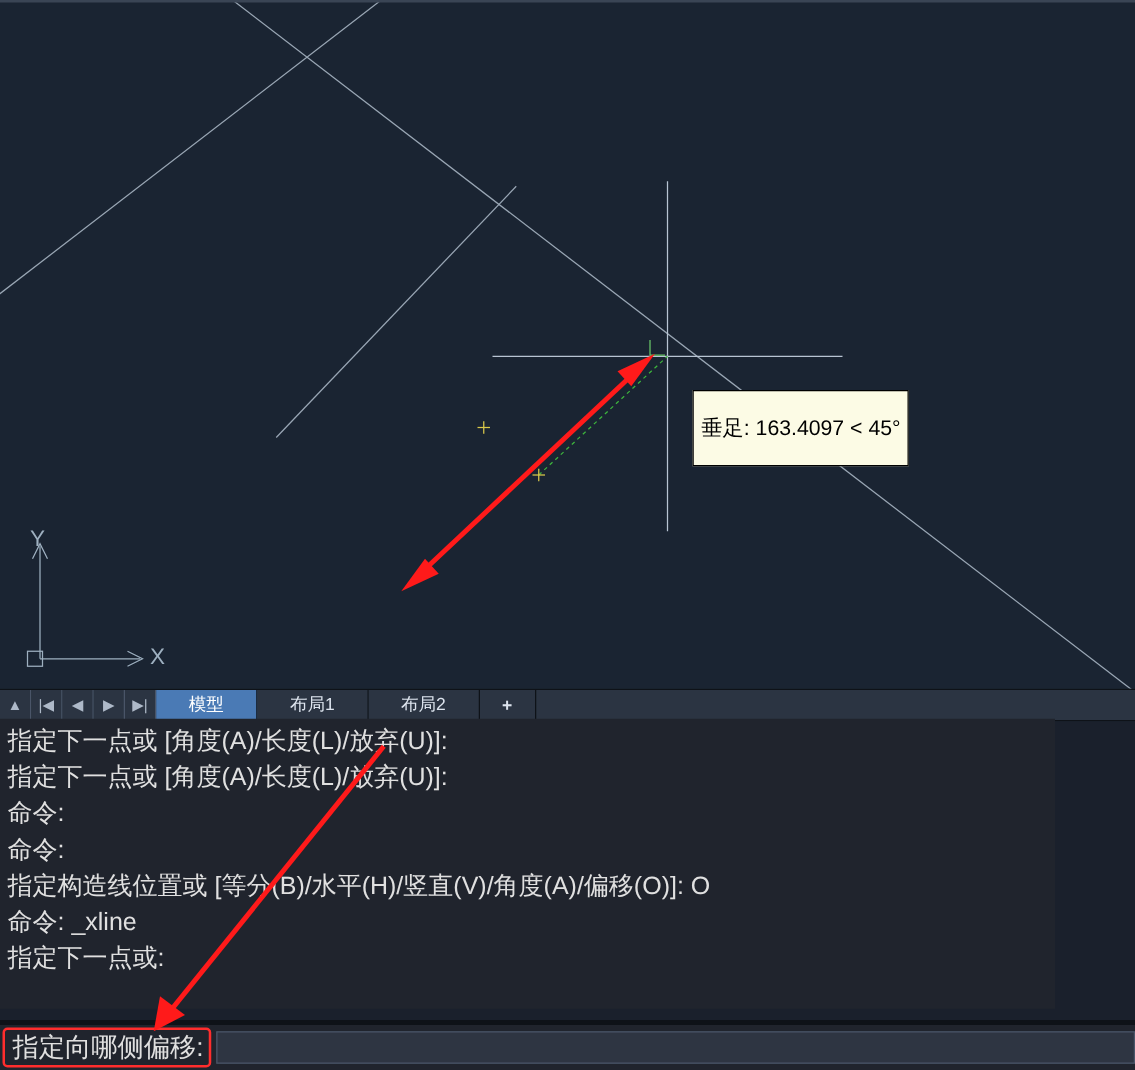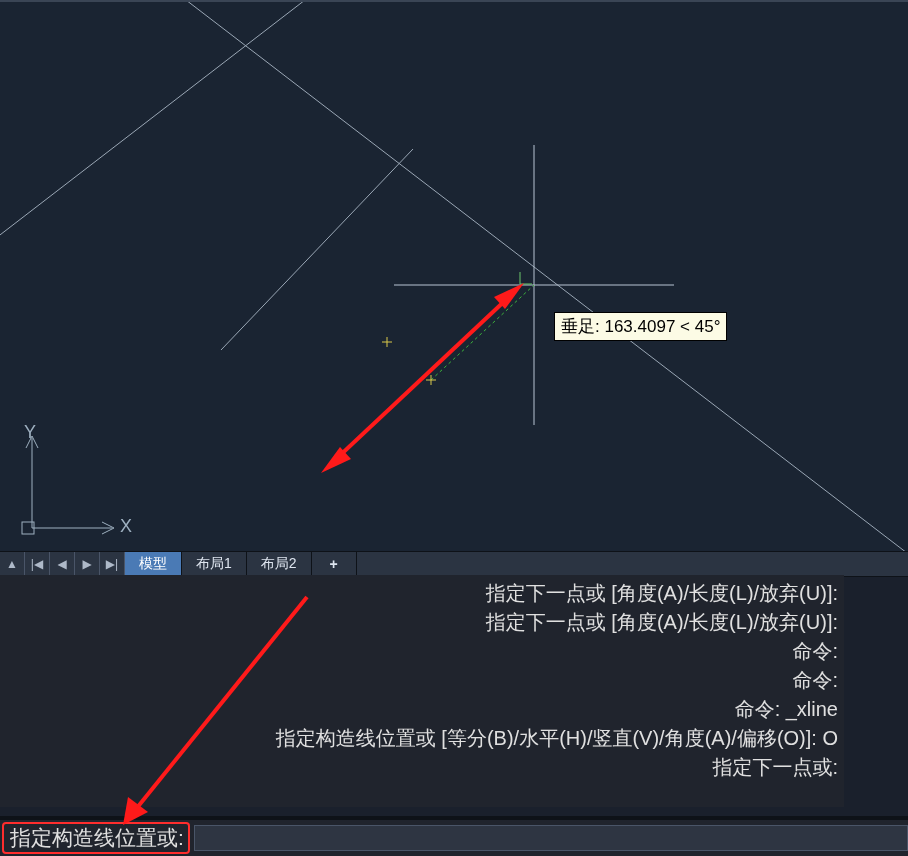--- a/index.html
+++ b/index.html
@@ -38,21 +38,21 @@
     color: #9eb0c0;
     font-size: 18px;
   }
   .tooltip {
     position: absolute;
     left: 554px;
     top: 310px;
     background: #fcfbe5;
     color: #000;
     font-size: 17px;
-    padding: 2px 6px;
+    padding: 18px 6px;
     border: 1px solid #000;
     white-space: nowrap;
   }
   .tab-bar {
     position: absolute;
     top: 551px;
     left: 0;
     width: 908px;
     height: 24px;
     background: #2b3442;
@@ -66,21 +66,21 @@
     display: flex;
     align-items: center;
     justify-content: center;
     background: #2b3442;
     border-right: 1px solid #4a5568;
     color: #aeb9c8;
     font-size: 12px;
     cursor: pointer;
   }
   .tab {
-    padding: 0 14px;
+    padding: 0 26px;
     display: flex;
     align-items: center;
     color: #dde4ee;
     font-size: 14px;
     border-right: 1px solid #0e1218;
     cursor: pointer;
     background: #2b3442;
   }
   .tab.active {
     background: #4a7ab5;
@@ -96,21 +96,20 @@
     left: 0;
     width: 844px;
     height: 232px;
     background: #20242d;
     color: #e0e0e0;
     font-size: 20px;
     line-height: 29px;
     padding: 4px 6px;
     box-sizing: border-box;
     overflow: hidden;
-    text-align: right;
   }
   .command-line-area {
     position: absolute;
     bottom: 0;
     left: 0;
     width: 908px;
     height: 36px;
     background: #20242d;
     border-top: 4px solid #0e1218;
     display: flex;
@@ -197,27 +196,27 @@
   <div class="tab">布局1</div>
   <div class="tab">布局2</div>
   <div class="tab add">+</div>
 </div>
 
 <div class="command-history">
   <div>指定下一点或 [角度(A)/长度(L)/放弃(U)]:</div>
   <div>指定下一点或 [角度(A)/长度(L)/放弃(U)]:</div>
   <div>命令:</div>
   <div>命令:</div>
+  <div>指定构造线位置或  [等分(B)/水平(H)/竖直(V)/角度(A)/偏移(O)]: O</div>
   <div>命令: _xline</div>
-  <div>指定构造线位置或  [等分(B)/水平(H)/竖直(V)/角度(A)/偏移(O)]: O</div>
   <div>指定下一点或:</div>
 </div>
 
 <div class="command-line-area">
-  <span class="cmd-prompt">指定构造线位置或:</span>
+  <span class="cmd-prompt">指定向哪侧偏移:</span>
   <input class="cmd-input" type="text" value="" style="">
 </div>
 
 <svg width="908" height="856" style="position:absolute;top:0;left:0;pointer-events:none">
   <g>
     <line x1="307" y1="597" x2="132" y2="814" stroke="#ff1a1a" stroke-width="4"></line>
     <polygon points="123,825 128,797 148,812" fill="#ff1a1a"></polygon>
   </g>
 </svg>
 

